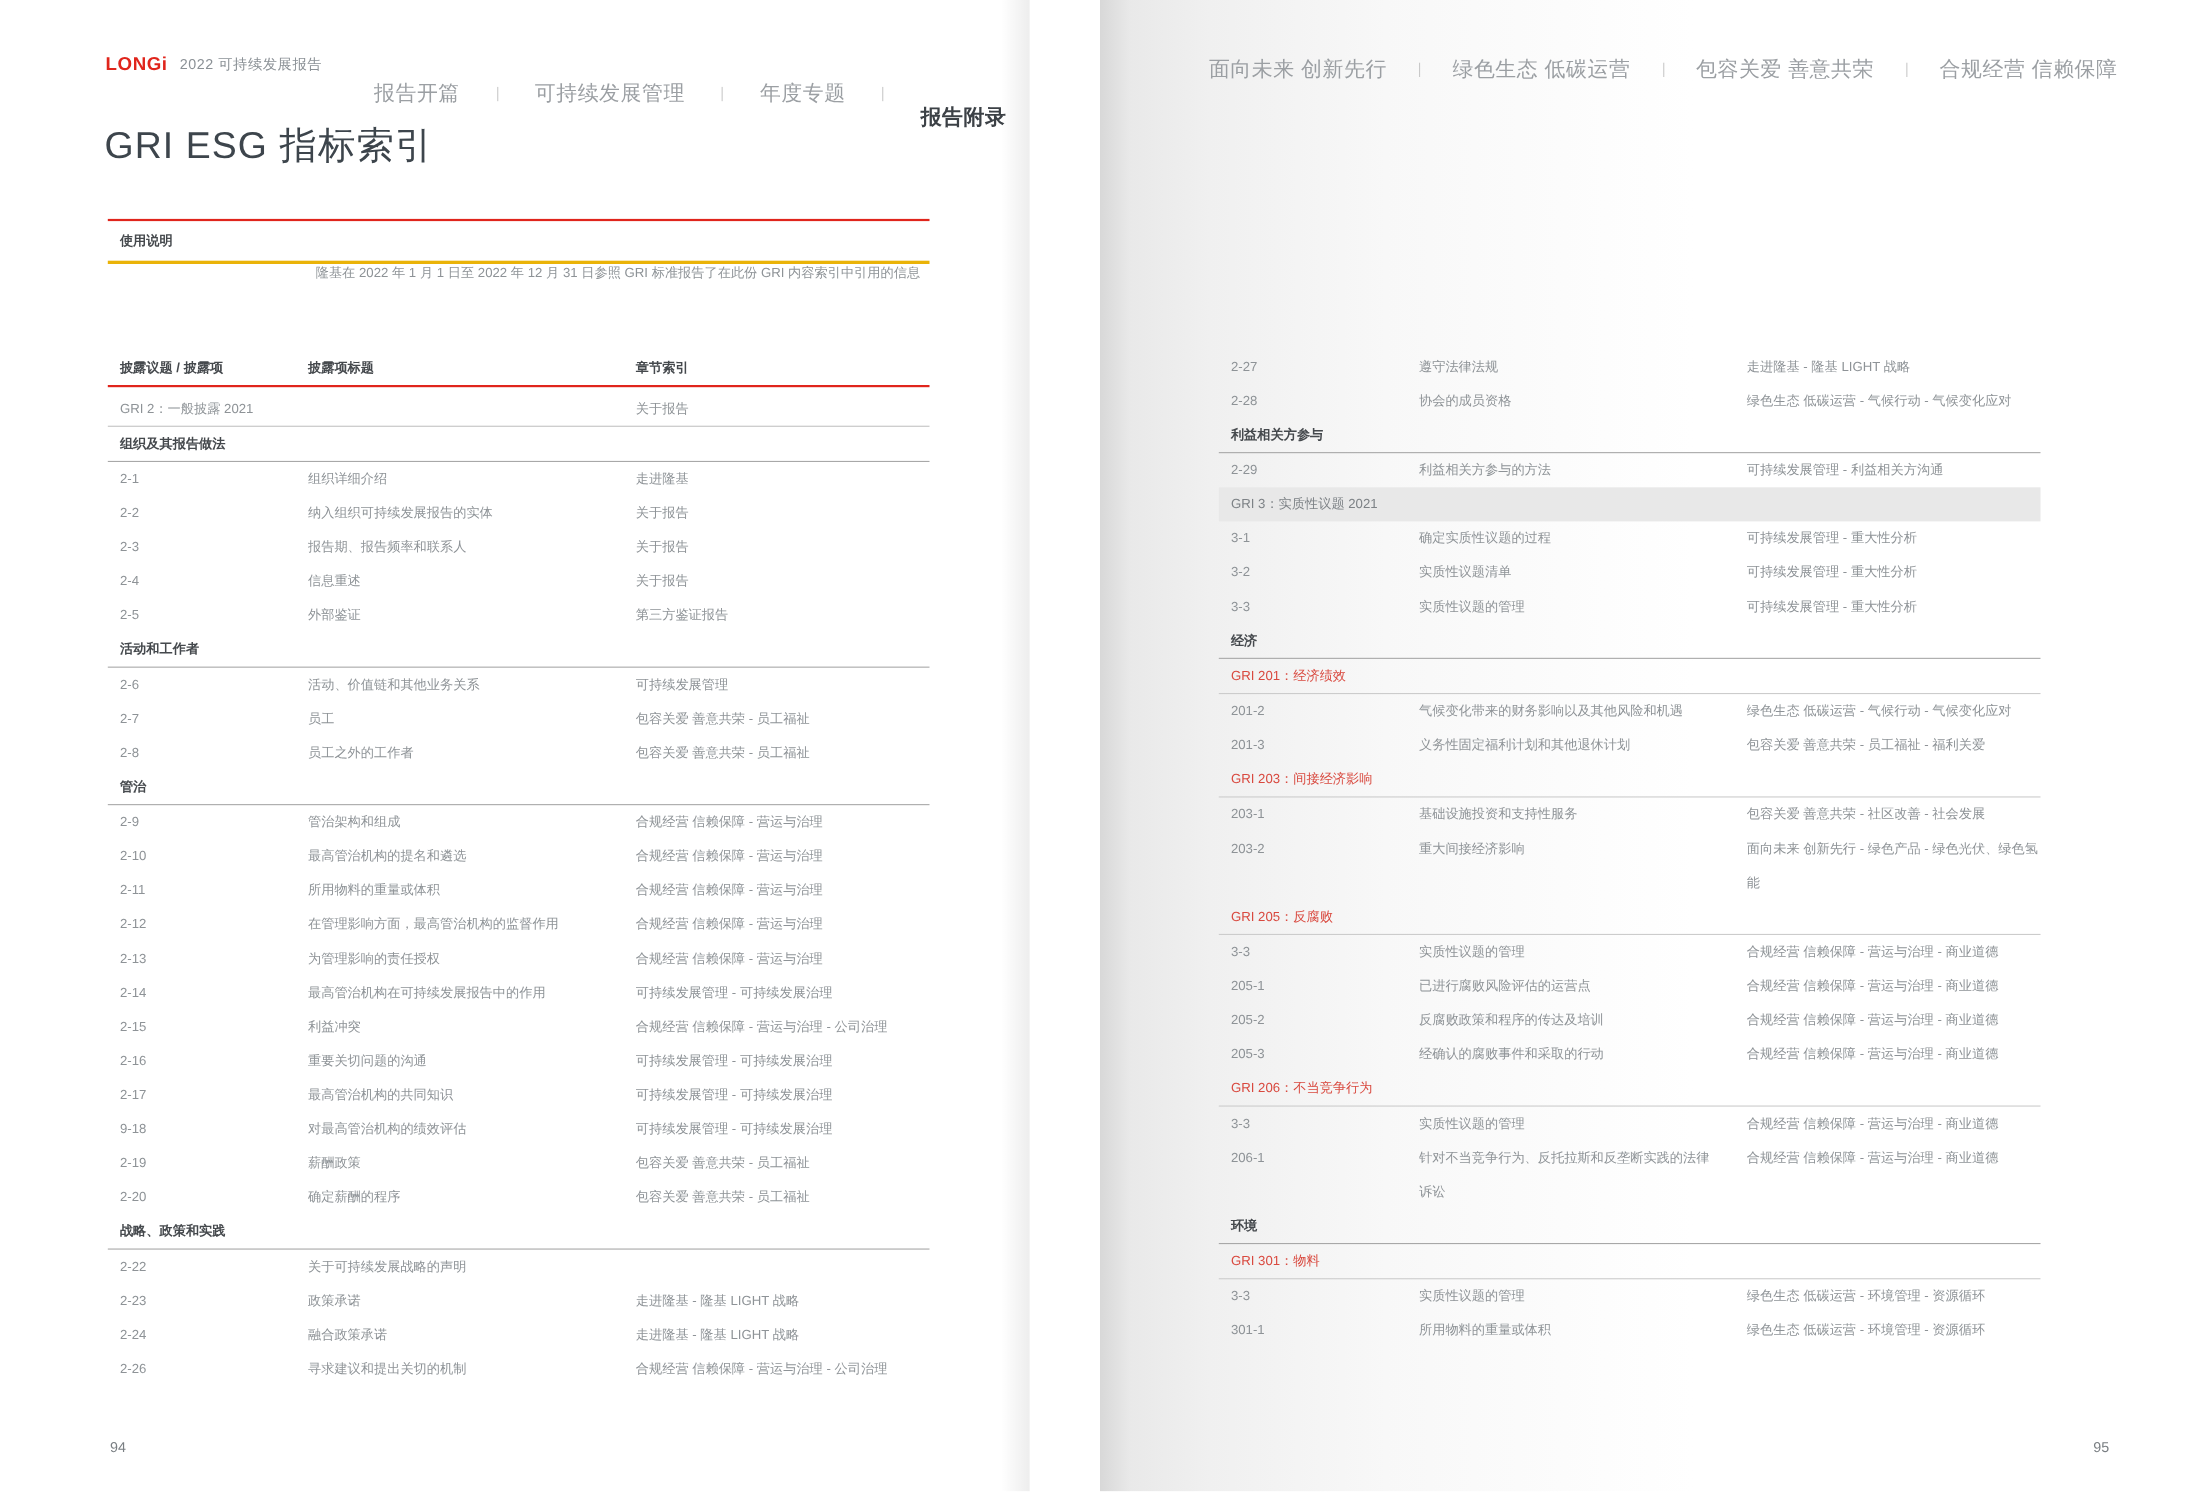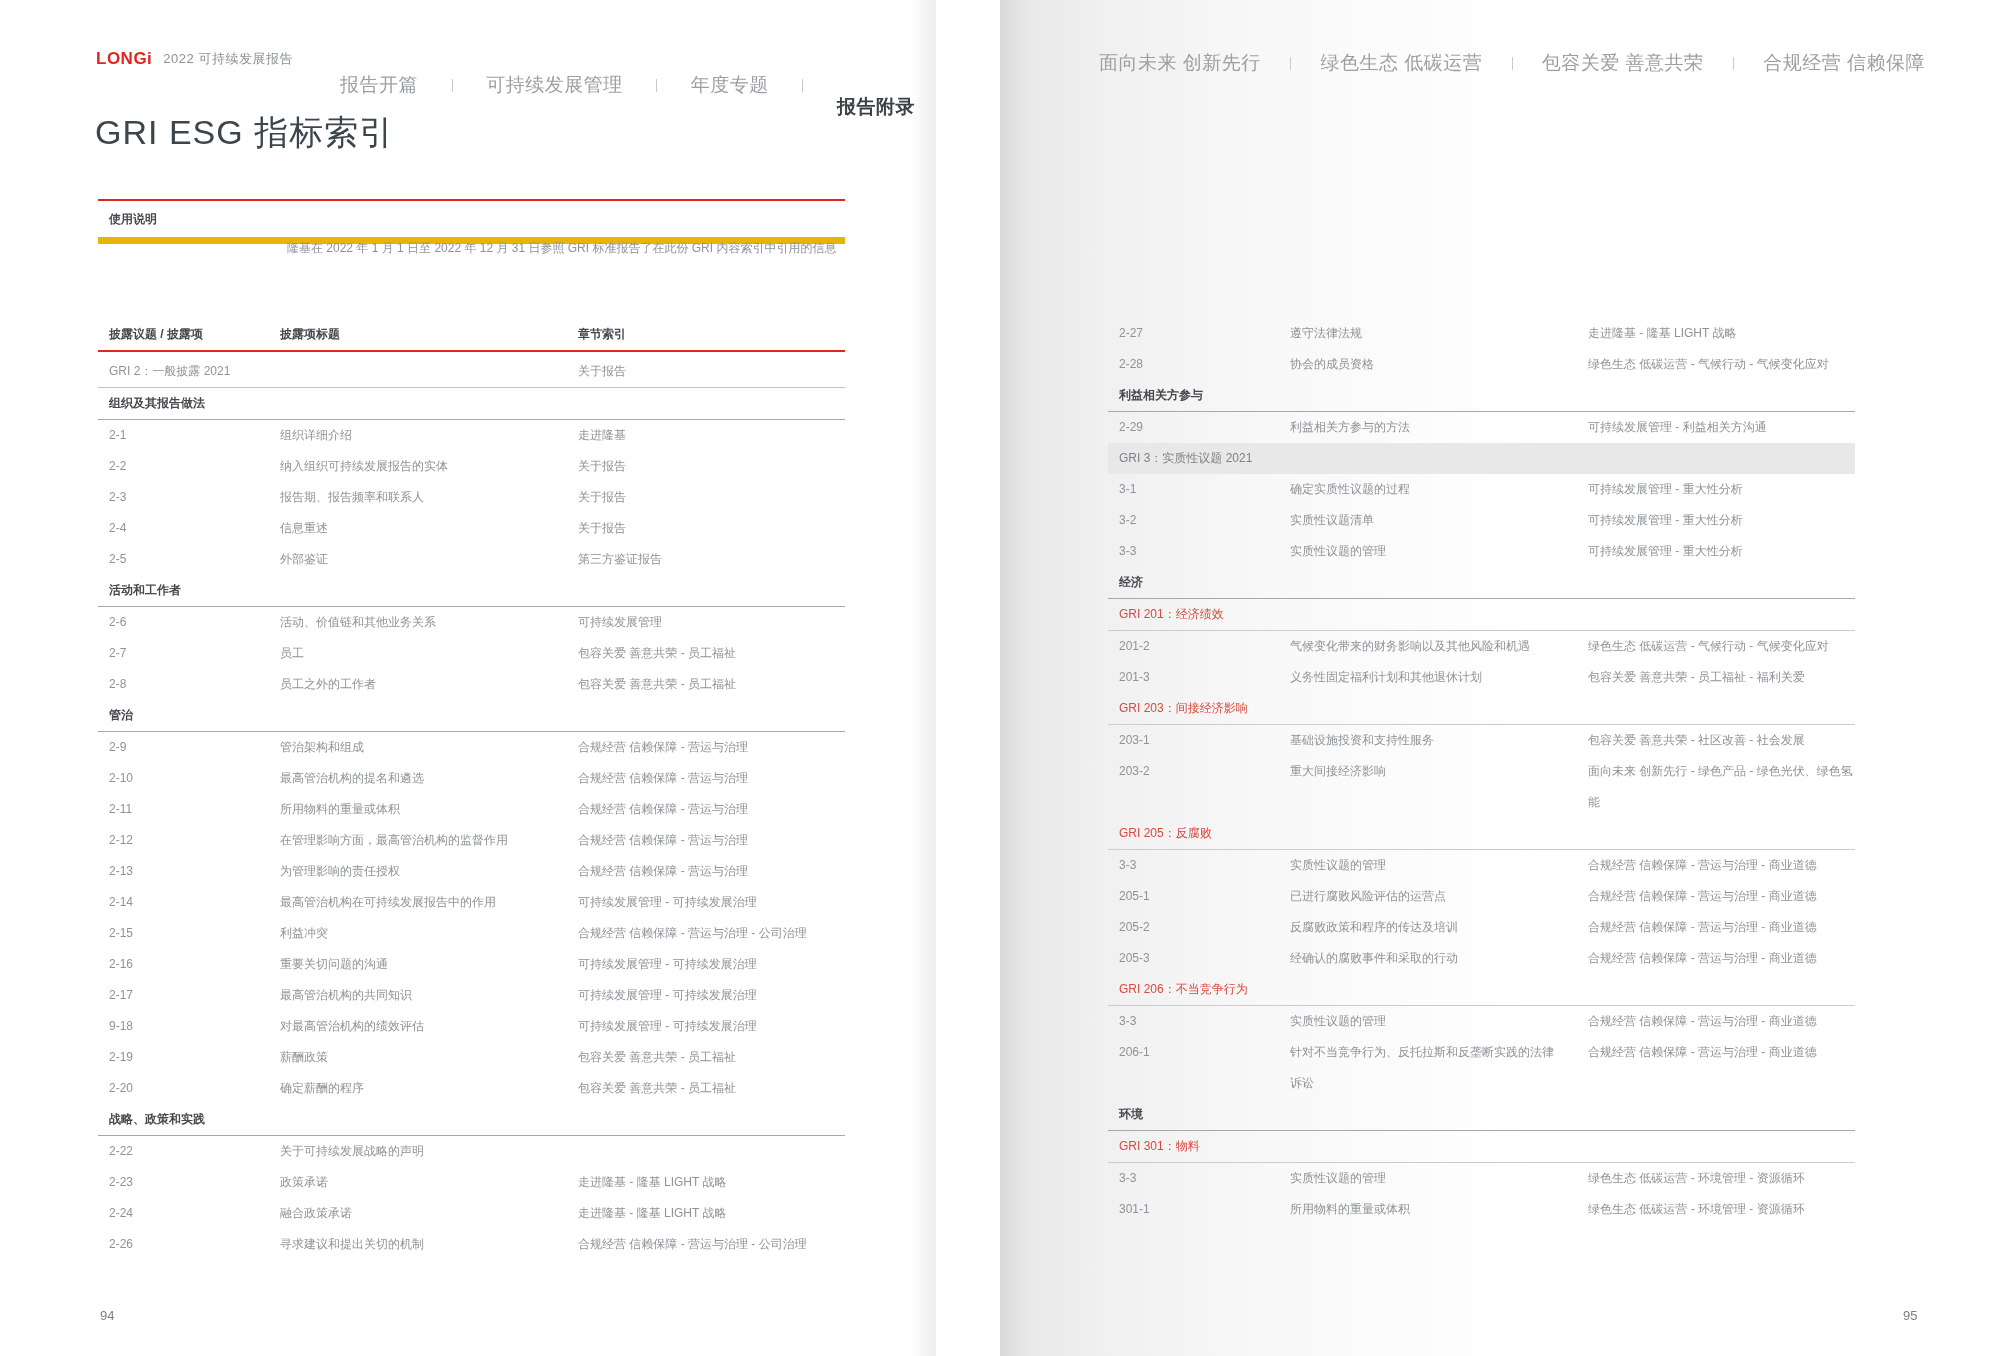--- a/index.html
+++ b/index.html
@@ -21,21 +21,21 @@
   #nav-right{left:99px;width:826px;}
   .nav-item{font-size:19px;color:#9b9fa3;letter-spacing:.5px;white-space:nowrap;}
   .nav-item.active{color:#3c4146;font-weight:bold;margin-top:44px;}
   .nav-sep{width:1px;height:13px;background:#c9c9c9;}
 
   
   .page-title{position:absolute;left:95px;top:110px;font-size:34px;color:#3d454c;letter-spacing:1px;}
   .info-table{position:absolute;left:98px;top:199px;width:747px;border-top:2px solid #e0251c;}
   .info-row{display:flex;height:36px;line-height:36px;padding-left:11px;font-size:12px;}
   .info-row + .info-row{border-top:1px solid #dcdcdc;}
-  .info-table{border-bottom:7px solid #eab308;}
+  .info-table{border-bottom:3px solid #eab308;}
   .info-label{flex:0 0 178px;font-weight:bold;color:#45494d;}
   .info-value{flex:1;color:#8e9397;margin-top:29px;}
 
   
   .gri-table{position:absolute;width:747px;font-size:12px;}
   #table-left{left:98px;top:318px;}
   #table-right{left:108px;top:318px;}
   .thead{display:flex;height:32px;line-height:32px;padding-left:11px;
          border-bottom:2px solid #e0251c;font-weight:bold;color:#45494d;}
   .tbody-left{padding-top:4px;}

